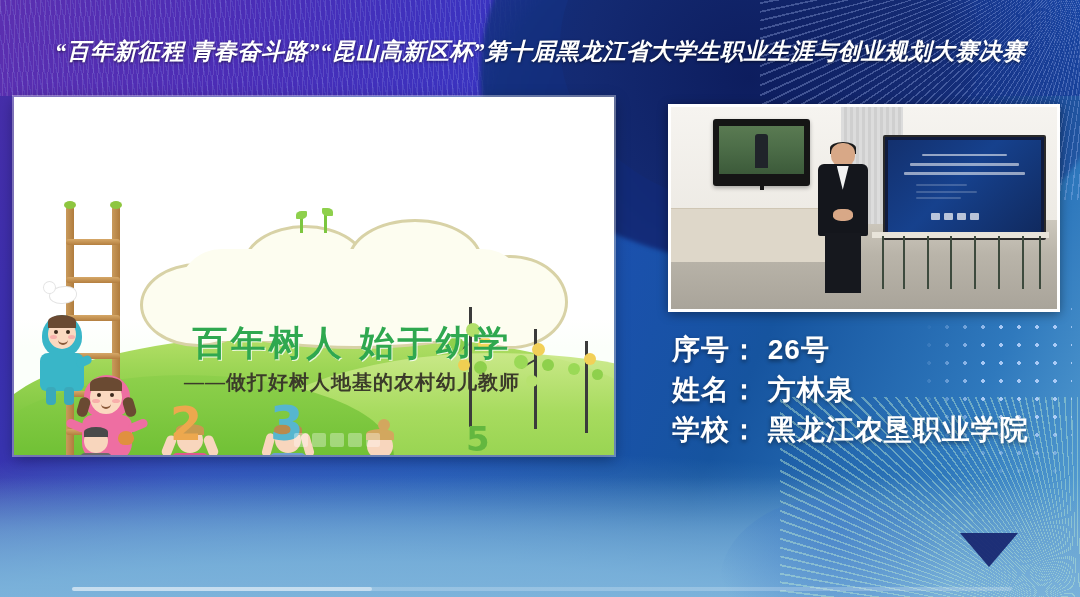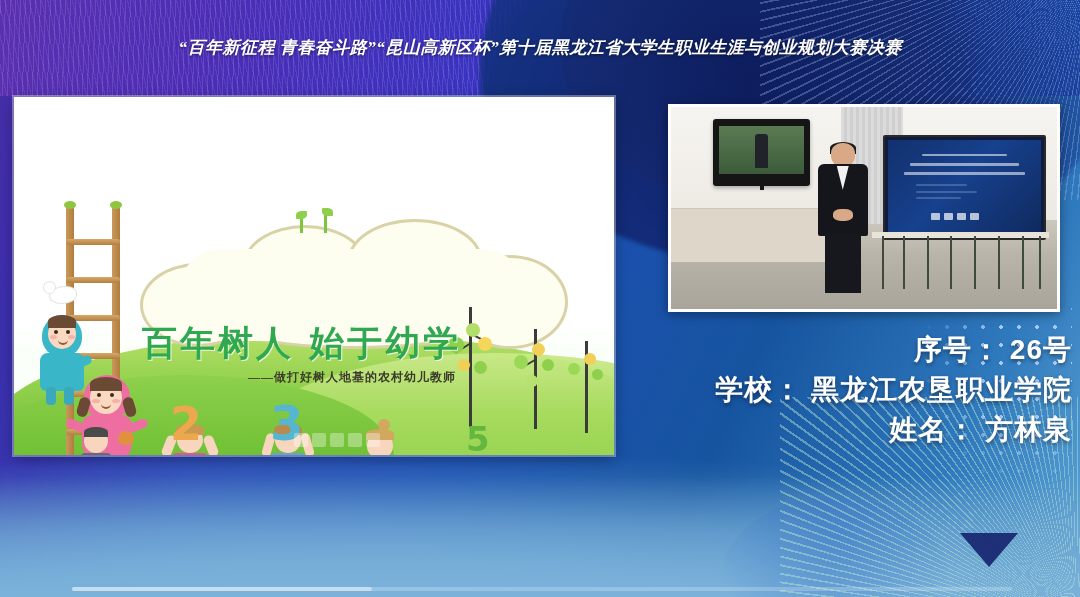--- a/index.html
+++ b/index.html
@@ -75,21 +75,21 @@
   }
   .bg-circle-bl{
     position:absolute;right:130px;bottom:-70px;width:230px;height:170px;
     border-radius:50%;
     background:radial-gradient(circle at 50% 20%, rgba(60,120,200,.55), rgba(60,120,200,0) 70%);
   }
 
   
   .header-title{
     position:absolute;left:0;top:36px;width:1080px;text-align:center;
-    color:#ffffff;font-size:17px;font-weight:bold;letter-spacing:.5px;
+    color:#ffffff;font-size:23px;font-weight:bold;letter-spacing:.5px;
     text-shadow:0 1px 3px rgba(0,0,0,.55);
     white-space:nowrap;font-family:"Liberation Serif","DejaVu Serif",serif;
     font-style:italic;
   }
 
   
   .slide{
     position:absolute;left:14px;top:97px;width:600px;height:358px;
     background:#ffffff;overflow:hidden;
     box-shadow:0 0 0 2px rgba(255,255,255,.35), 0 4px 14px rgba(0,0,0,.35);
@@ -118,29 +118,29 @@
   }
   .cloud i{position:absolute;background:#fdfdf0;border:3px solid #d8d2a6;border-radius:50%;}
   .cloud .c1{left:40px;top:18px;width:360px;height:100px;}
   .cloud .c2{left:8px;top:38px;width:110px;height:78px;}
   .cloud .c3{left:320px;top:30px;width:110px;height:88px;}
   .cloud .c4{left:110px;top:0px;width:120px;height:78px;}
   .cloud .c5{left:215px;top:-6px;width:130px;height:80px;}
   .cloud-mask{position:absolute;left:46px;top:24px;width:348px;height:92px;background:#fdfdf0;border-radius:44px;}
 
   .slide-title{
-    position:absolute;left:128px;top:223px;width:420px;text-align:left;
+    position:absolute;left:128px;top:223px;width:420px;text-align:center;
     font-size:35px;font-weight:bold;color:#2fa84f;letter-spacing:3px;
     font-family:"DejaVu Sans","Liberation Sans",sans-serif;
     text-shadow:1px 1px 0 rgba(255,255,255,.8);
     z-index:4;
   }
   .slide-subtitle{
     position:absolute;left:128px;top:272px;width:420px;text-align:center;
-    font-size:12px;font-weight:bold;color:#3b3b2a;letter-spacing:1px;
+    font-size:20px;font-weight:bold;color:#3b3b2a;letter-spacing:1px;
     font-family:"Liberation Serif","DejaVu Serif",serif;
     z-index:4;
   }
 
   
   .ladder{position:absolute;left:48px;top:108px;width:62px;height:310px;z-index:3;}
   .ladder .rail{position:absolute;top:0;width:8px;height:310px;background:linear-gradient(90deg,#c99a5c,#b07c3d);border-radius:4px;}
   .ladder .rail.l{left:4px;} .ladder .rail.r{left:50px;}
   .ladder .rung{position:absolute;left:4px;width:54px;height:6px;background:linear-gradient(180deg,#d6a868,#b47f40);border-radius:3px;}
   .ladder .cap{position:absolute;width:12px;height:8px;background:#8ec63f;border-radius:50%;top:-4px;}
@@ -189,21 +189,21 @@
   .v-legs i{position:absolute;width:2px;height:100%;background:#3d4a3d;}
   .v-man{position:absolute;left:38%;top:18%;width:13%;height:74%;}
   .v-man-head{position:absolute;left:26%;top:0;width:48%;height:15%;background:#d8a887;border-radius:46% 46% 42% 42%;}
   .v-man-hair{position:absolute;left:24%;top:-1%;width:52%;height:8%;background:#1a1a1a;border-radius:50% 50% 0 0;}
   .v-man-body{position:absolute;left:0;top:14%;width:100%;height:48%;background:#14161c;border-radius:6px 6px 2px 2px;}
   .v-man-shirt{position:absolute;left:38%;top:15%;width:24%;height:16%;background:#f2f2f2;clip-path:polygon(0 0,100% 0,50% 100%);}
   .v-man-legs{position:absolute;left:14%;top:60%;width:72%;height:40%;background:#16181e;}
   .v-man-hands{position:absolute;left:30%;top:44%;width:40%;height:8%;background:#d8a887;border-radius:40%;}
 
   
-  .info{position:absolute;left:672px;top:330px;width:400px;z-index:6;text-align:right;}
+  .info{position:absolute;left:672px;top:330px;width:400px;z-index:6;}
   .info-row{
     color:#ffffff;font-size:28px;font-weight:bold;line-height:1.42;
     letter-spacing:1px;text-shadow:0 2px 4px rgba(0,0,0,.45);
     white-space:nowrap;
   }
 
   
   .footer-org{
     position:absolute;left:0;top:505px;width:1080px;text-align:center;
     color:#ffffff;font-size:14.5px;font-weight:bold;letter-spacing:.2px;
@@ -432,21 +432,21 @@
         <div class="v-man-body"></div>
         <div class="v-man-shirt"></div>
         <div class="v-man-hands"></div>
         <div class="v-man-legs"></div>
       </div>
     </div>
   </div>
 
   <div class="info">
     <div class="info-row">序号： 26号</div>
+    <div class="info-row">姓名： 方林泉</div>
     <div class="info-row">学校： 黑龙江农垦职业学院</div>
-    <div class="info-row">姓名： 方林泉</div>
   </div>
 
   <div class="footer-progress">
       <i></i>
     </div>
 
 </div>
 
 </body></html>

